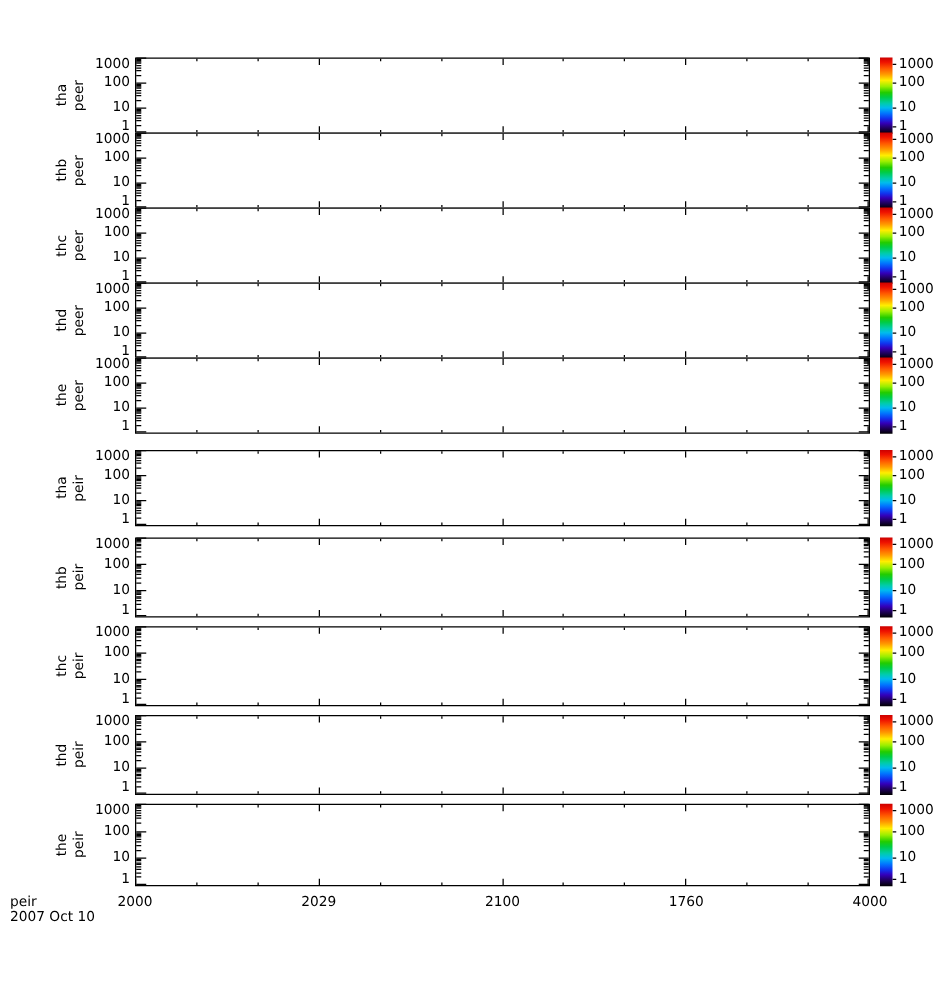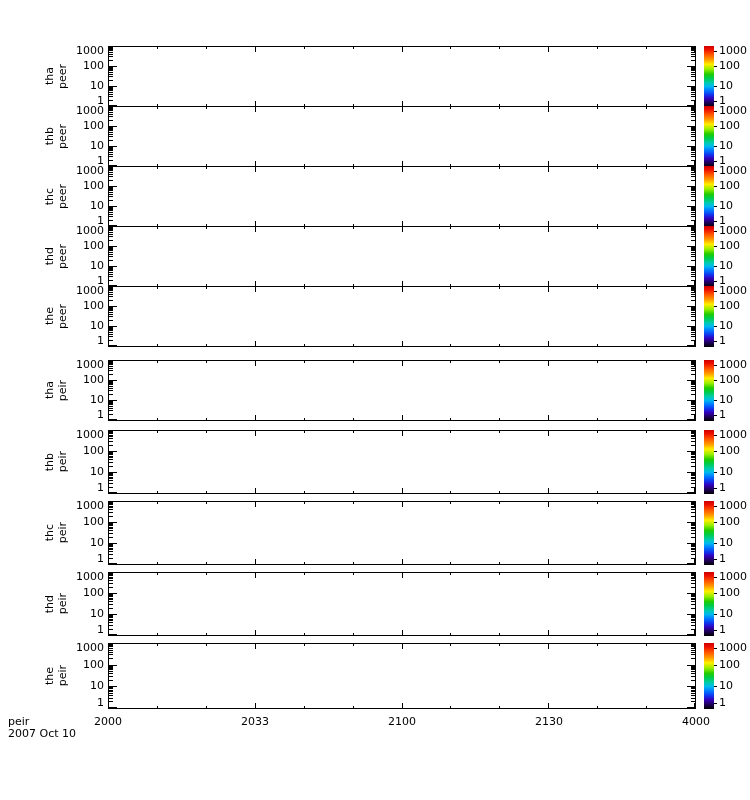--- a/index.html
+++ b/index.html
@@ -1021,21 +1021,21 @@
       <div class="tick" style="left: 714px; top: 686px; width: 3px; height: 1px;"></div>
       <div class="ylab" style="left: 58px; top: 697px; width: 46px;">1</div>
       <div class="cblab" style="left: 719px; top: 697px; width: 32px;">1</div>
       <div class="tick" style="left: 714px; top: 703px; width: 3px; height: 1px;"></div>
       <div class="plab" style="left: 42px; top: 643px; width: 28px; height: 66px;">
         <span>the</span>
         <span>peir</span>
       </div>
       <div class="cbar" style="left: 704px; top: 643px; width: 10px; height: 66px; background: linear-gradient(rgb(204, 0, 0) 0%, rgb(238, 17, 0) 6%, rgb(255, 85, 0) 14%, rgb(255, 153, 0) 22%, rgb(255, 238, 0) 30%, rgb(153, 238, 0) 38%, rgb(34, 204, 0) 46%, rgb(0, 204, 68) 52%, rgb(0, 204, 170) 60%, rgb(0, 187, 238) 66%, rgb(0, 119, 255) 73%, rgb(17, 51, 238) 80%, rgb(51, 0, 187) 86%, rgb(34, 0, 102) 92%, rgb(0, 0, 0) 100%);"></div>
       <div class="xlab" style="left: 84px; top: 716px; width: 48px;">2000</div>
-      <div class="xlab" style="left: 231px; top: 716px; width: 48px;">2033</div>
+      <div class="xlab" style="left: 231px; top: 716px; width: 48px;">2029</div>
       <div class="xlab" style="left: 378px; top: 716px; width: 48px;">2100</div>
-      <div class="xlab" style="left: 525px; top: 716px; width: 48px;">2130</div>
+      <div class="xlab" style="left: 525px; top: 716px; width: 48px;">1760</div>
       <div class="xlab" style="left: 672px; top: 716px; width: 48px;">4000</div>
     </div>
 
   <div class="foot" style="left:8px;top:716px;">peir</div>
   <div class="foot" style="left:8px;top:728px;">2007 Oct 10</div>
 </div>
 
 </body></html>

